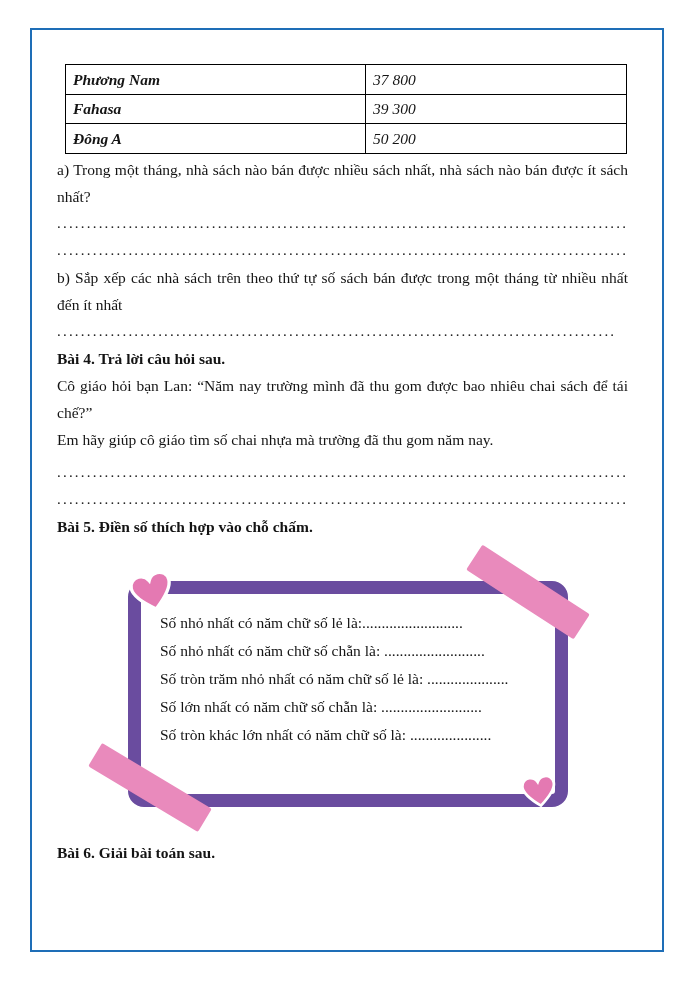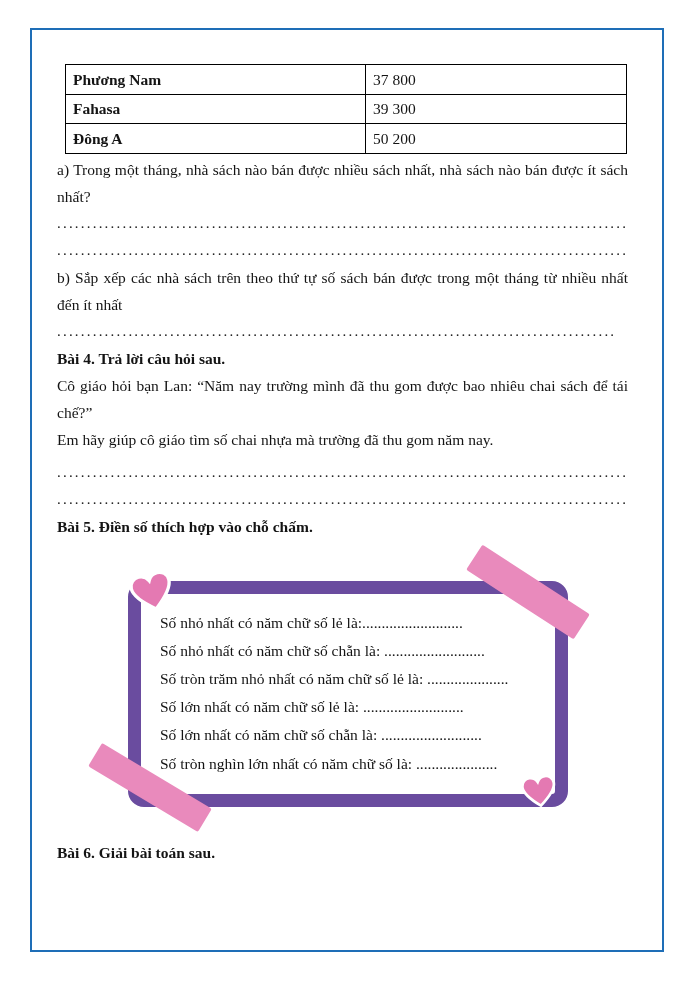--- a/index.html
+++ b/index.html
@@ -9,21 +9,21 @@
   }
   .page-frame{
     position:absolute;left:30px;top:28px;width:630px;height:920px;
     border:2px solid #1e6eb7;background:#fff;
   }
   .content{
     position:absolute;left:25px;top:4px;width:571px;
     font-size:15.5px;line-height:27px;
   }
   
-  table.shop-table{border-collapse:collapse;margin:30px 0 0 8px;width:562px;}
+  table.shop-table{border-collapse:collapse;margin:30px 0 0 8px;width:562px;font-style:italic;}
   table.shop-table td{
     border:1.6px solid #000;height:28.5px;padding:0 6px 0 7px;
     font-size:15.5px;vertical-align:middle;
   }
   td.shop-name{width:286px;font-weight:bold;}
   td.shop-value{width:auto;}
   
   p.para{margin:0;text-align:justify;}
   p.first{margin-top:2px;}
   .heading{margin:0;font-weight:bold;}
@@ -89,23 +89,22 @@
     <div class="dotline dl-full dl-gap">..............................................................................................................................</div>
     <div class="dotline dl-full">..............................................................................................................................</div>
 
     <p class="heading">Bài 5. Điền số thích hợp vào chỗ chấm.</p>
 
     <div class="bai5-figure">
       <div class="pbox">
         <div class="pbox-line">Số nhỏ nhất có năm chữ số lẻ là:..........................</div>
         <div class="pbox-line">Số nhỏ nhất có năm chữ số chẵn là: ..........................</div>
         <div class="pbox-line">Số tròn trăm nhỏ nhất có năm chữ số lẻ là: .....................</div>
-        <div class="pbox-line">Số lớn nhất có năm chữ số lẻ là: ..........................</div>
         <div class="pbox-line">Số lớn nhất có năm chữ số chẵn là: ..........................</div>
-        <div class="pbox-line">Số tròn nghìn lớn nhất có năm chữ số là: .....................</div>
+        <div class="pbox-line">Số tròn khác lớn nhất có năm chữ số là: .....................</div>
       </div>
       <div class="tape tape-tr"></div>
       <div class="tape tape-bl"></div>
       <svg class="heart heart-tl" viewBox="0 0 34 31">
         <path d="M17 29 C7 21,2 14.5,2 9.3 C2 4.6,5.8 1.8,9.6 1.8 C12.7 1.8,15.6 3.7,17 6.4 C18.4 3.7,21.3 1.8,24.4 1.8 C28.2 1.8,32 4.6,32 9.3 C32 14.5,27 21,17 29 Z" fill="#e479b2" stroke="#ffffff" stroke-width="2.6"></path>
       </svg>
       <svg class="heart heart-br" viewBox="0 0 34 31">
         <path d="M17 29 C7 21,2 14.5,2 9.3 C2 4.6,5.8 1.8,9.6 1.8 C12.7 1.8,15.6 3.7,17 6.4 C18.4 3.7,21.3 1.8,24.4 1.8 C28.2 1.8,32 4.6,32 9.3 C32 14.5,27 21,17 29 Z" fill="#e479b2" stroke="#ffffff" stroke-width="2.6"></path>
       </svg>
     </div>

